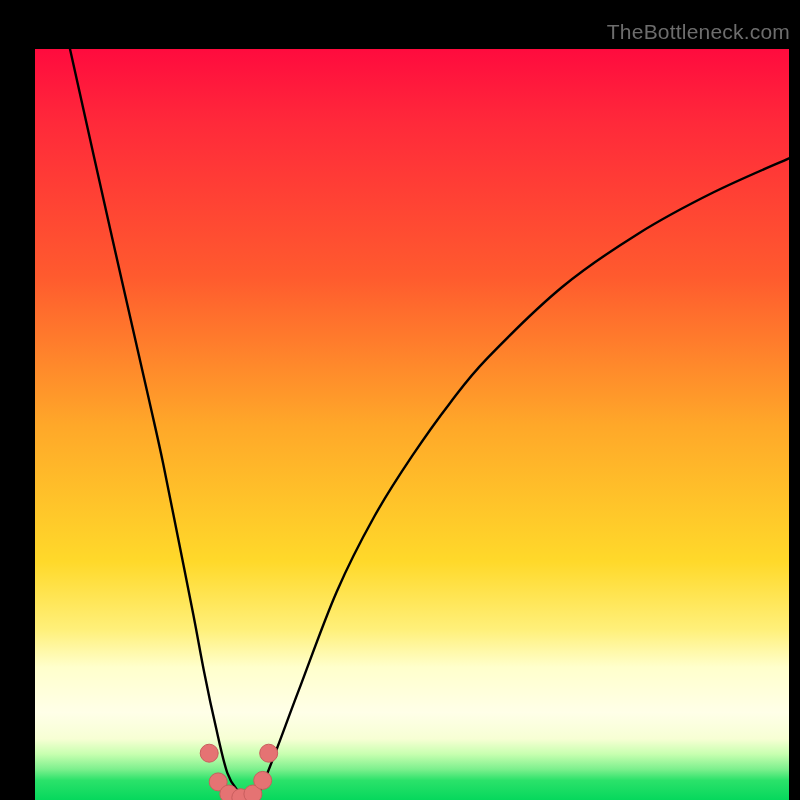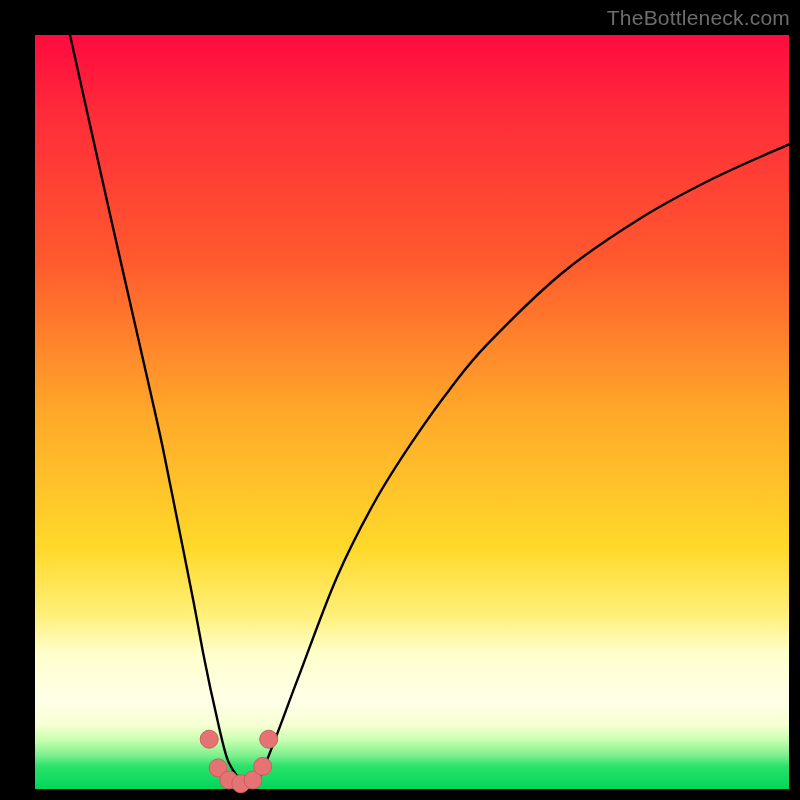--- a/index.html
+++ b/index.html
@@ -8,20 +8,21 @@
     width: 800px;
     height: 800px;
     background: #000;
     overflow: hidden;
     font-family: Arial, Helvetica, sans-serif;
   }
   .frame {
     position: absolute;
     inset: 0;
     background: #000;
+    margin-top: 14px;
   }
   .plot-area {
     position: absolute;
     left: 35px;
     top: 35px;
     width: 754px;
     height: 754px;
     
     background: linear-gradient(
       to bottom,

